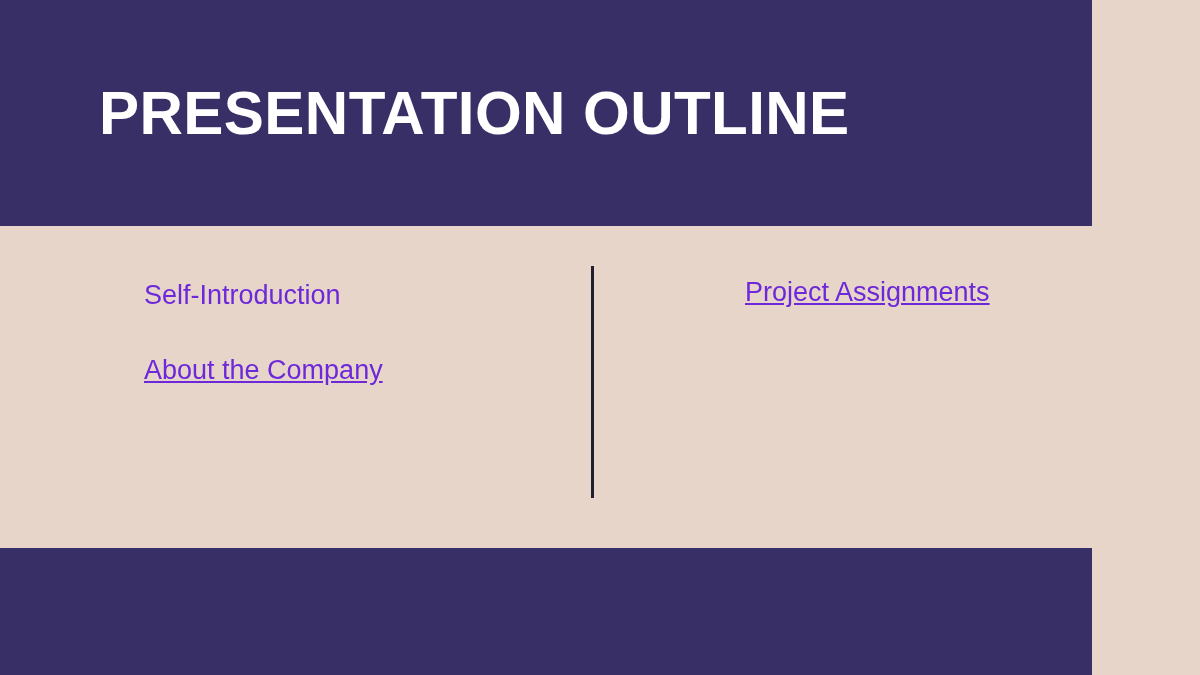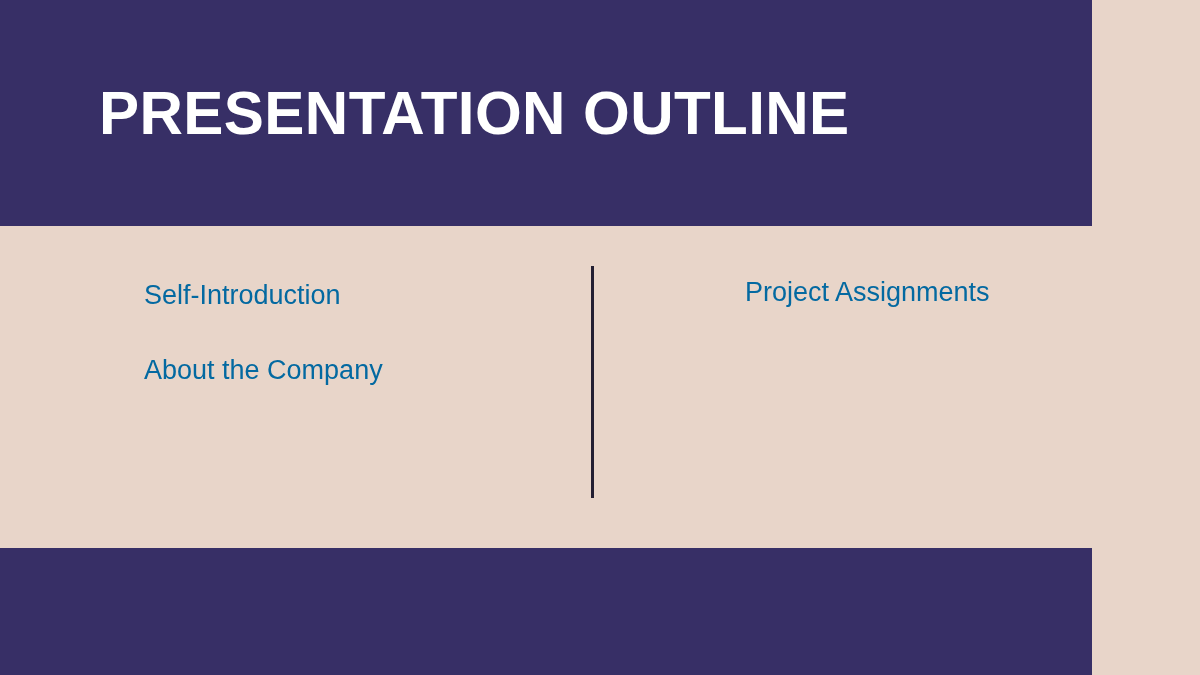--- a/index.html
+++ b/index.html
@@ -65,29 +65,29 @@
   }
 
   .outline-column {
     position: absolute;
     top: 56px;
   }
   .outline-column.left  { left: 144px; }
   .outline-column.right { left: 719px; top: 53px; margin-left: 26px; }
 
   .outline-item {
-    color: #0369a1;
+    color: #6d28d9;
     font-family: "Liberation Sans", sans-serif;
     font-size: 27px;
     font-weight: normal;
     line-height: 1;
     white-space: nowrap;
     margin: 0 0 48px 0;
   }
-  .outline-item:last-child { margin-bottom: 0; }
+  .outline-item:last-child { margin-bottom: 0; text-decoration: underline; }
 
   
   .column-divider {
     position: absolute;
     left: 591px;
     top: 40px;
     width: 3px;
     height: 232px;
     background: #231F33;
   }

